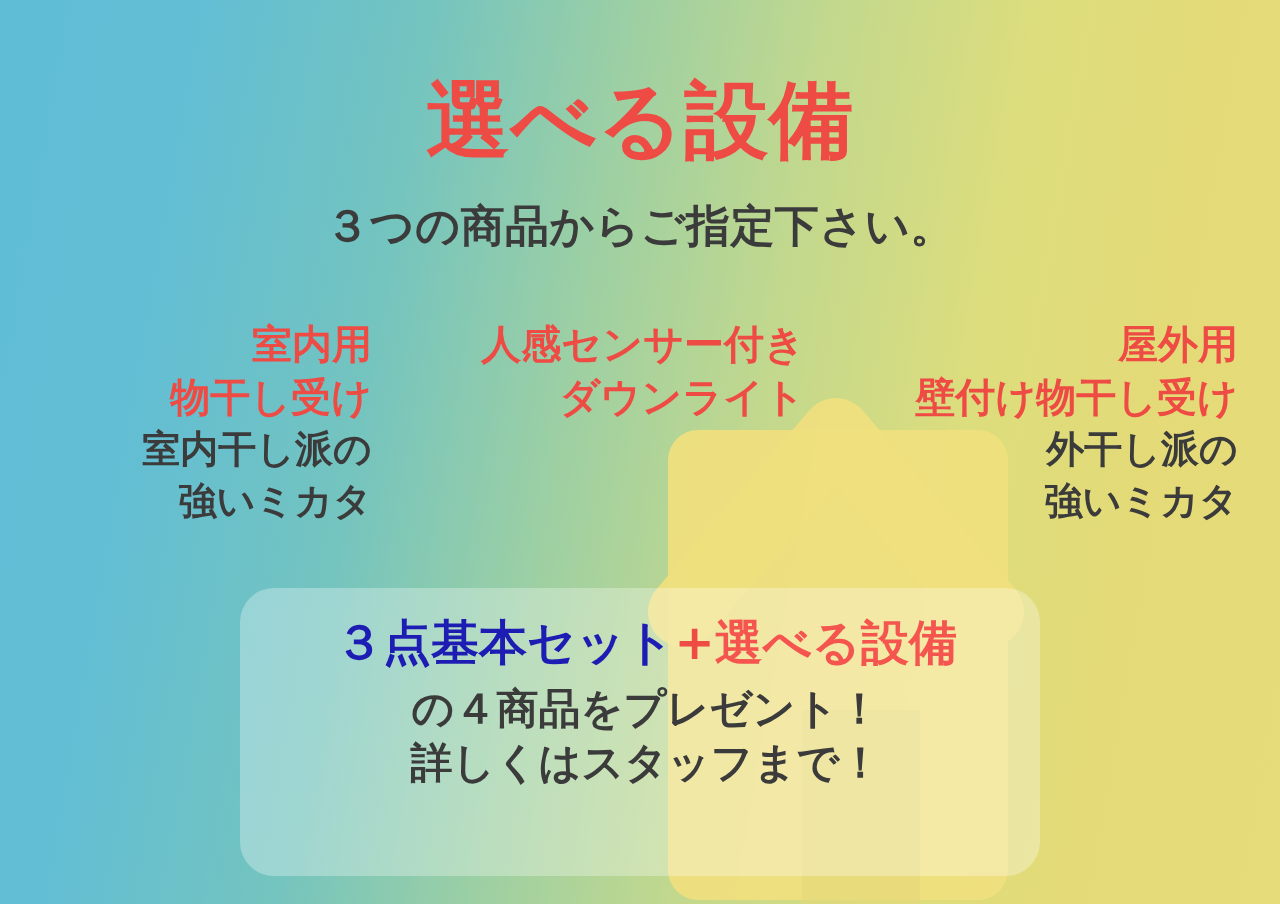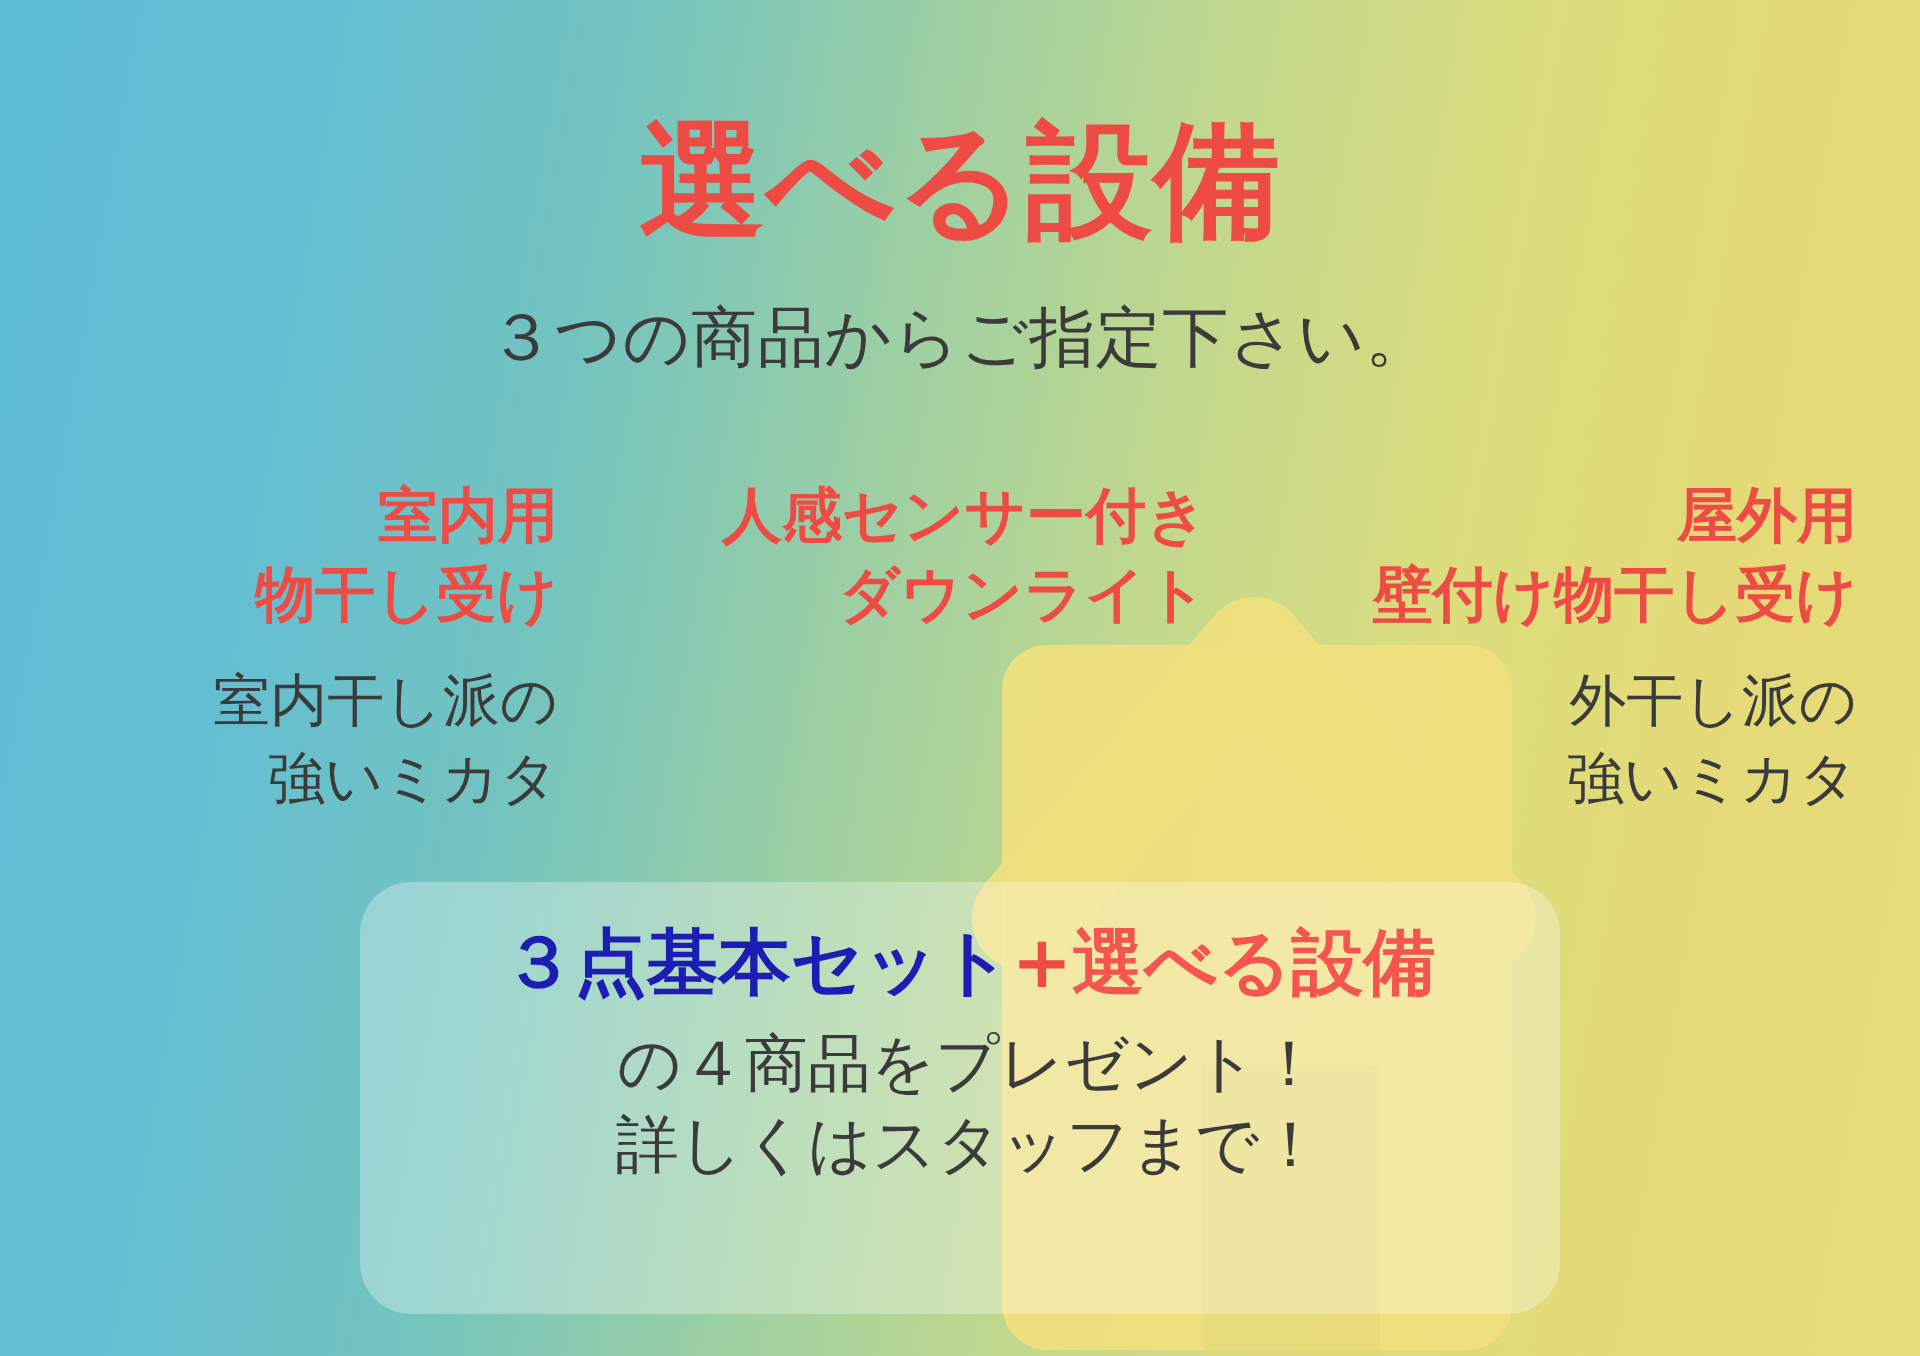--- a/index.html
+++ b/index.html
@@ -62,21 +62,21 @@
 
   
   .subtitle {
     position: absolute;
     top: 204px;
     left: 0;
     right: 0;
     text-align: center;
     font-size: 44px;
     line-height: 1.0;
-    font-weight: 400;
+    font-weight: 700;
     letter-spacing: 0.01em;
     color: #3b3b3b;
   }
 
   
   .options {
     position: absolute;
     top: 318px;
     left: 42px;
     right: 42px;
@@ -93,24 +93,24 @@
   .option-3 { width: 400px; }
 
   .option-title {
     font-size: 40px;
     line-height: 1.33;
     font-weight: 700;
     color: #ee4b45;
     white-space: pre-line;
   }
   .option-desc {
-    margin-top: 18px;
+    margin-top: 0;
     font-size: 38px;
     line-height: 1.36;
-    font-weight: 400;
+    font-weight: 700;
     color: #3b3b3b;
     white-space: pre-line;
   }
 
   
   .promo-panel {
     position: absolute;
     left: 240px;
     top: 588px;
     width: 800px;
@@ -142,21 +142,21 @@
     font-weight: 700;
     white-space: nowrap;
   }
   .promo-headline .seg-navy { color: #1d1db4; }
   .promo-headline .seg-plus { color: #ee4b45; }
   .promo-headline .seg-red  { color: #f4554e; }
 
   .promo-line {
     font-size: 42px;
     line-height: 1.30;
-    font-weight: 400;
+    font-weight: 700;
     color: #3b3b3b;
     white-space: nowrap;
   }
   .promo-line.first { margin-top: 12px; }
 </style>
 </head>
 <body>
 
 <div id="poster">
 

